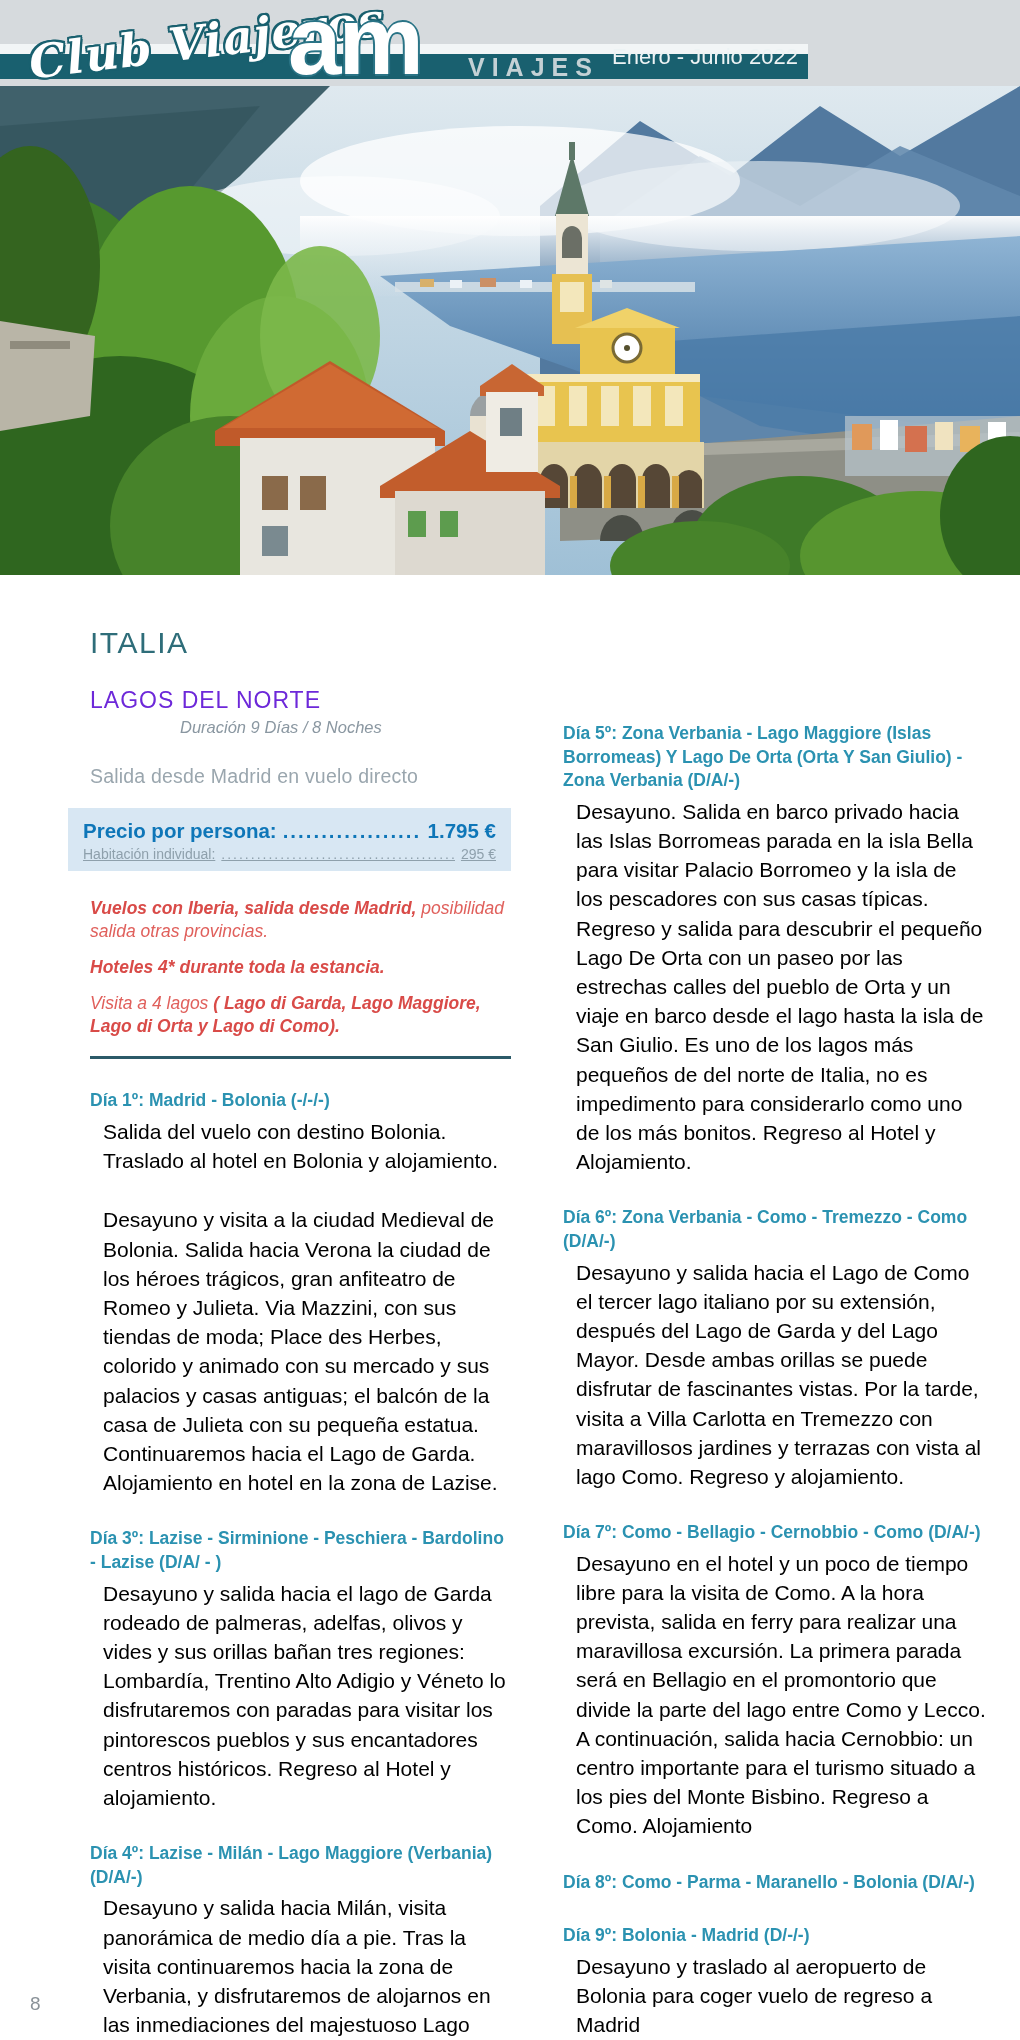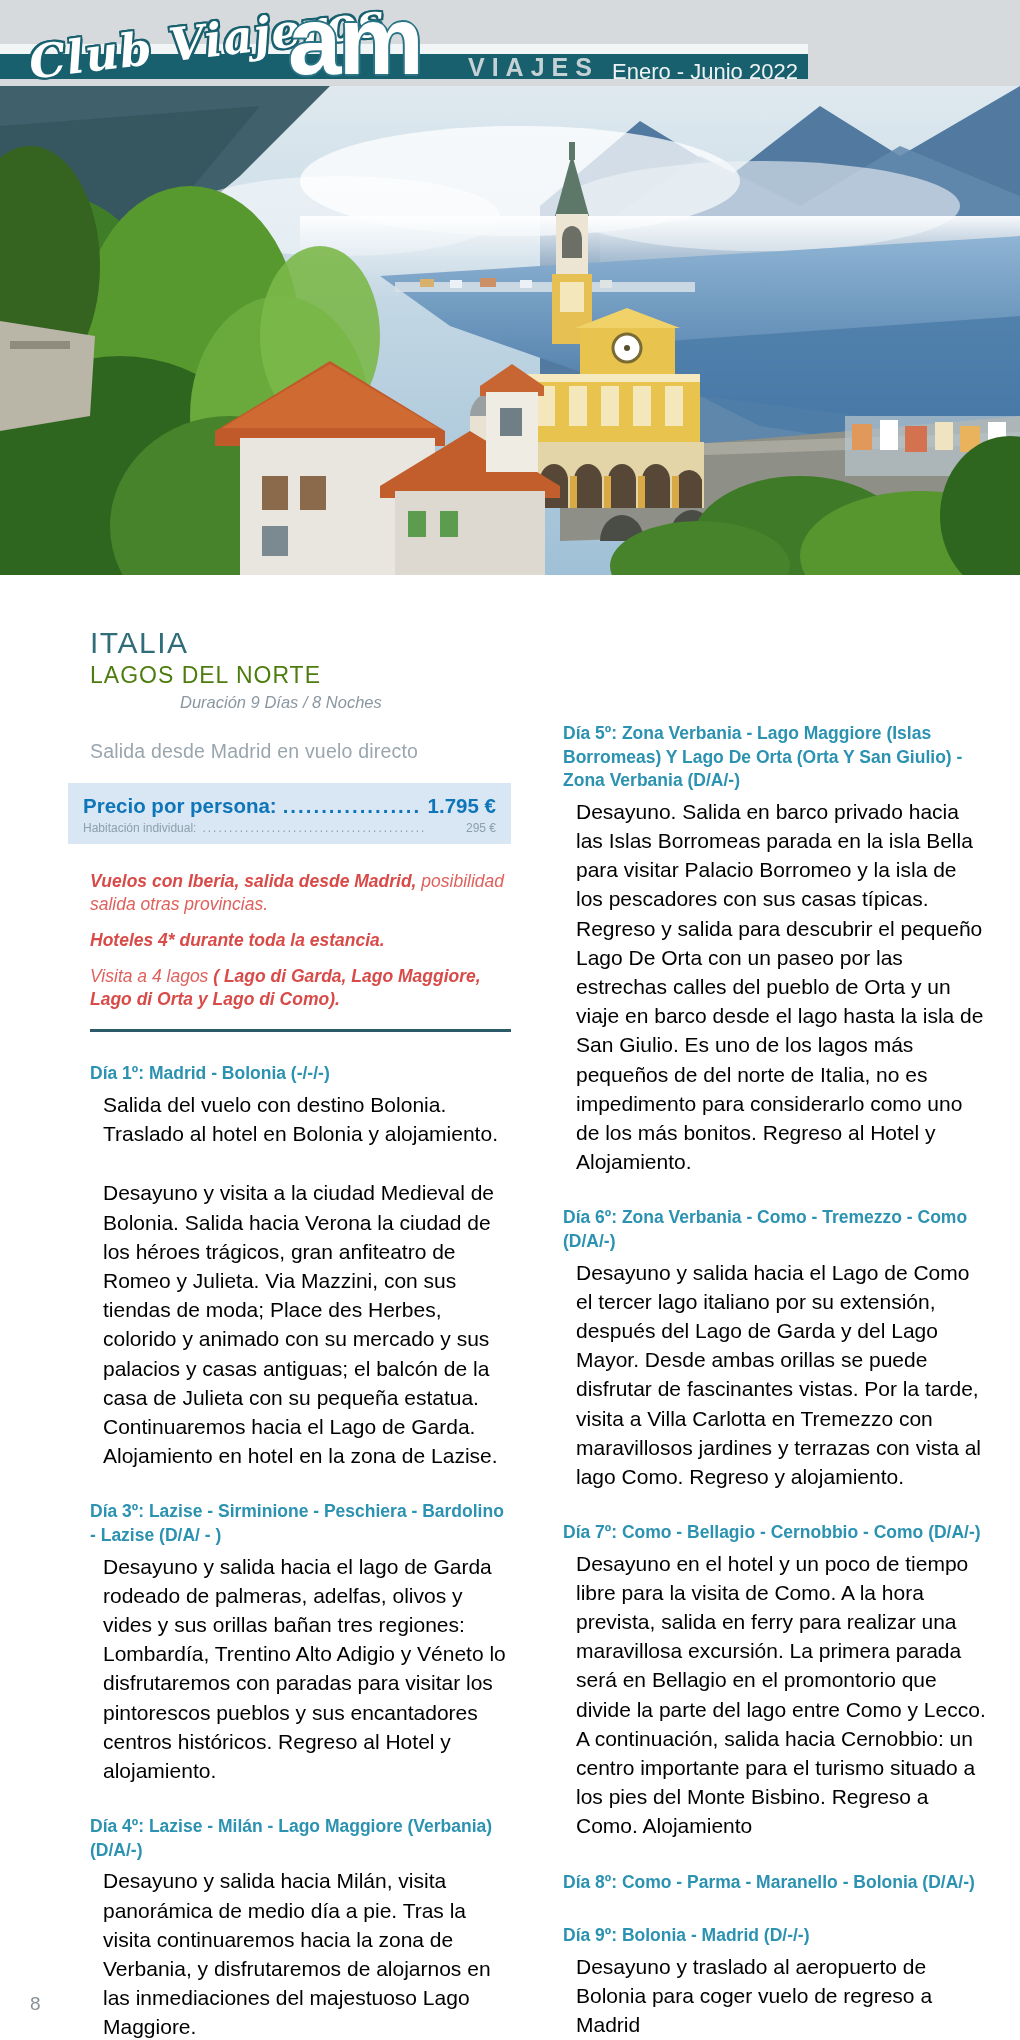--- a/index.html
+++ b/index.html
@@ -24,40 +24,40 @@
     position:absolute;left:288px;top:-14px;font-size:96px;font-weight:bold;color:#ffffff;
     letter-spacing:-3px;
     text-shadow:-2px 0 0 #2a7486,2px 0 0 #2a7486,0 -2px 0 #2a7486,0 2px 0 #2a7486;
     z-index:3;
   }
   .logo-viajes{
     position:absolute;left:468px;top:53px;font-size:25px;color:#c4d1d5;
     letter-spacing:7px;z-index:4;font-weight:bold;
   }
   .logo-season{
-    position:absolute;left:612px;top:59px;font-size:22px;color:#edf3f4;z-index:4;
+    position:absolute;left:612px;top:44px;font-size:22px;color:#edf3f4;z-index:4;
   }
   
   .hero{position:absolute;left:0;top:86px;width:1020px;height:489px;overflow:hidden;}
   .hero svg{display:block;}
   
   .col-left{position:absolute;left:68px;top:600px;width:443px;}
   .col-right{position:absolute;left:563px;top:600px;width:424px;}
   .indent{margin-left:22px;}
   .title-country{color:#2e6d79;font-size:30px;letter-spacing:1.5px;margin-top:26px;font-weight:normal;}
-  .title-sub{color:#4d7c0f;font-size:23px;letter-spacing:1px;margin-top:2px;}
+  .title-sub{color:#6d28d9;font-size:23px;letter-spacing:1px;margin-top:27px;}
   .info-row{display:flex;margin-top:26px;font-style:italic;font-size:17px;}
   .info-label{width:148px;font-weight:bold;color:#2b3642;}
   .info-value{font-weight:bold;color:#2b3642;}
   .info-dur{margin-left:112px;margin-top:4px;font-style:italic;color:#8a97a1;font-size:16.5px;}
   .salida{margin-top:28px;color:#9aa6ae;font-size:19.5px;letter-spacing:.2px;}
   .price-box{margin-top:20px;background:#d8e7f3;padding:11px 15px 9px 15px;}
   .price-line{display:flex;align-items:flex-start;white-space:nowrap;}
   .price-line.main{color:#0e76b8;font-weight:bold;font-size:20.5px;}
-  .price-line.single{color:#8ea0ac;font-size:12px;margin-top:3px;}
+  .price-line.single{color:#8ea0ac;font-size:14px;margin-top:3px;text-decoration:underline;}
   .dots{flex:1;overflow:hidden;letter-spacing:2px;margin:0 6px;}
   .notes{margin-top:26px;}
   .note{font-style:italic;font-size:17.5px;line-height:1.32;margin-bottom:13px;}
   .note .b{font-weight:bold;color:#d94b48;}
   .note .r{color:#e0605c;}
   .rule{height:3px;background:#2b5a68;margin-top:18px;}
   .day{margin-top:30px;}
   .day-title{color:#2b92b1;font-weight:bold;font-size:17.5px;line-height:1.35;}
   .day-body{color:#000000;font-size:21px;line-height:1.39;padding-left:13px;margin-top:4px;}
   .col-right .pad-top{height:92px;}

